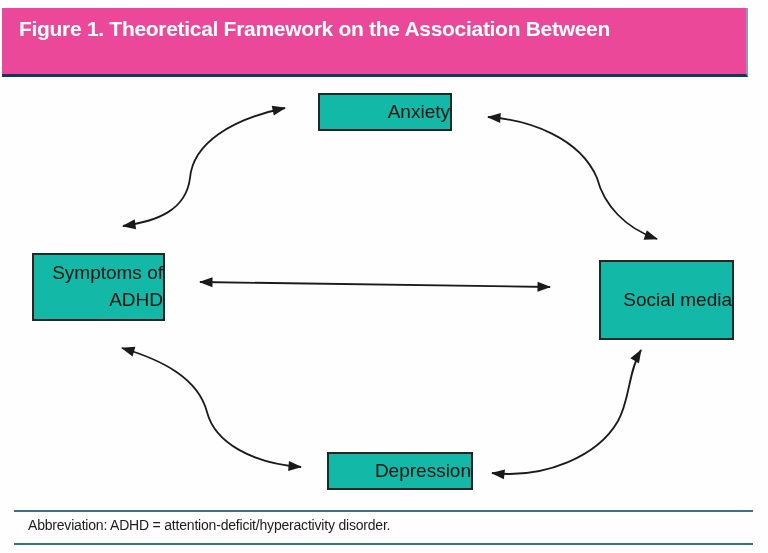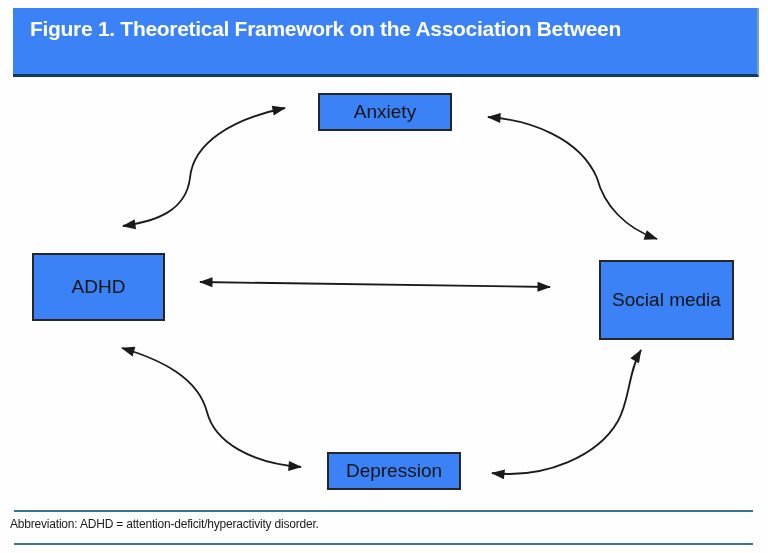--- a/index.html
+++ b/index.html
@@ -8,23 +8,23 @@
     width: 768px;
     height: 553px;
     background: #fefefe;
     font-family: "Liberation Sans", "DejaVu Sans", sans-serif;
     overflow: hidden;
   }
 
   
   .title-bar {
     position: absolute;
-    left: 13px; top: 8px;
+    left: 2px; top: 8px;
     width: 744px; height: 66px;
-    background: #3b82f6;
+    background: #ec4899;
     border-right: 2px solid #79a3c2;
     border-bottom: 3px solid #0e3a5e;
     box-sizing: content-box;
     color: #ffffff;
     padding: 0;
   }
   .title-bar .line {
     margin: 0;
     padding-left: 17px;
     font-size: 21px;
@@ -32,37 +32,37 @@
     letter-spacing: -0.3px;
     line-height: 26px;
     white-space: nowrap;
   }
   .title-bar .line.first { padding-top: 8px; }
 
   
   .node {
     position: absolute;
     box-sizing: border-box;
-    background: #3b82f6;
+    background: #14b8a6;
     border: 2px solid #262626;
     color: #141414;
     font-size: 19px;
     line-height: 1.4;
     display: flex;
     flex-direction: column;
-    align-items: center;
+    align-items: flex-end;
     justify-content: center;
     text-align: center;
     z-index: 2;
   }
   .node span { display: block; }
   .node.anxiety    { left: 318px; top: 93px;  width: 134px; height: 38px; }
   .node.adhd       { left: 32px;  top: 253px; width: 133px; height: 68px; }
   .node.social     { left: 599px; top: 260px; width: 135px; height: 80px; }
-  .node.depression { left: 327px; top: 452px; width: 134px; height: 38px; }
+  .node.depression { left: 327px; top: 452px; width: 146px; height: 38px; }
 
   
   .arrows {
     position: absolute;
     left: 0; top: 0;
     width: 768px; height: 553px;
     z-index: 1;
   }
 
   
@@ -70,23 +70,23 @@
     position: absolute;
     left: 14px;
     width: 739px;
     height: 2px;
     background: #35748f;
   }
   .footer-rule.top    { top: 510px; }
   .footer-rule.bottom { top: 543px; }
   .footer-text {
     position: absolute;
-    left: 10px;
+    left: 28px;
     top: 517px;
-    font-size: 12px;
+    font-size: 14px;
     letter-spacing: -0.2px;
     color: #1c1c1c;
     white-space: nowrap;
   }
 </style>
 </head>
 <body>
 
 <div class="page">
 
@@ -105,20 +105,21 @@
     <path d="M200,282 L550,287" fill="none" stroke="#1a1a1a" stroke-width="1.8" marker-start="url(#ah)" marker-end="url(#ah)"></path>
     <path d="M122,348 C162,360 198,378 207,412 C215,443 252,463 301,467" fill="none" stroke="#1a1a1a" stroke-width="1.8" marker-start="url(#ah)" marker-end="url(#ah)"></path>
     <path d="M492,473 C545,479 598,456 618,421 C630,400 628,372 641,350" fill="none" stroke="#1a1a1a" stroke-width="1.8" marker-start="url(#ah)" marker-end="url(#ah)"></path>
   </svg>
 
   <div class="node anxiety">
     <span>Anxiety</span>
   </div>
 
   <div class="node adhd">
+    <span>Symptoms of</span>
     <span>ADHD</span>
   </div>
 
   <div class="node social">
     <span>Social media</span>
   </div>
 
   <div class="node depression">
     <span>Depression</span>
   </div>

